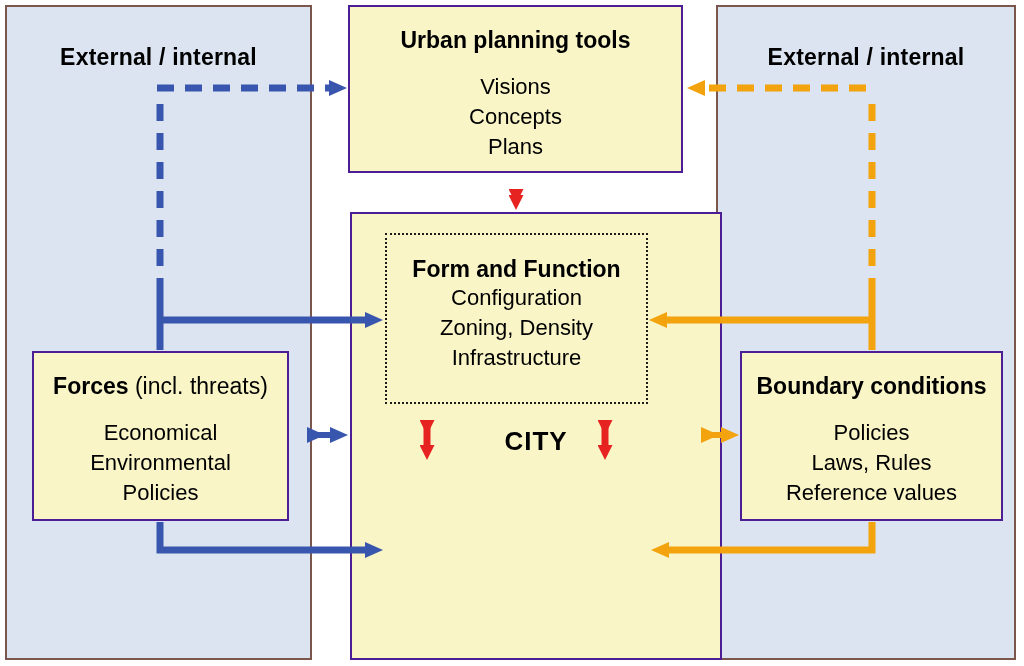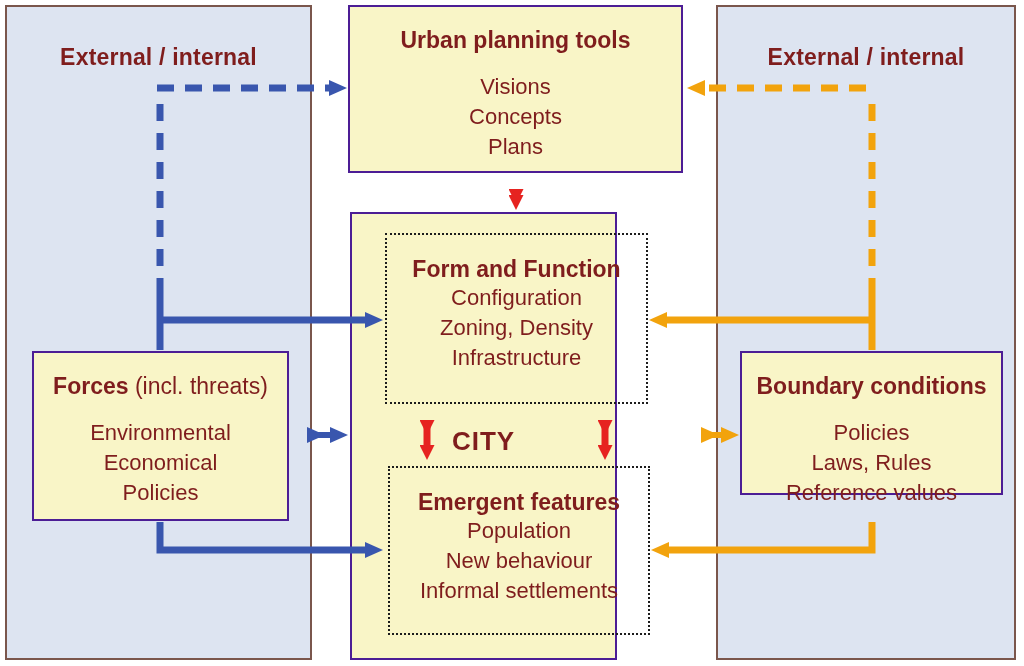--- a/index.html
+++ b/index.html
@@ -1,21 +1,21 @@
 <!DOCTYPE html>
 <html><head>
 <meta charset="utf-8">
 <style>
   html,body{margin:0;padding:0;background:#ffffff;}
   .canvas{
     position:relative;
     width:1024px;height:666px;
     background:#ffffff;
     font-family:"Liberation Sans", sans-serif;
-    color:#7f1d1d;
+    color:#000000;
     overflow:hidden;
   }
   .panel{
     position:absolute;
     background:#dde4f1;
     border:2px solid #7a564c;
     box-sizing:border-box;
   }
   .panel-title{
     text-align:center;
@@ -88,53 +88,45 @@
 
   <div class="ybox" style="left:348px;top:5px;width:335px;height:168px;">
     <div class="box-title">Urban planning tools</div>
     <div class="box-items">
       <div>Visions</div>
       <div>Concepts</div>
       <div>Plans</div>
     </div>
   </div>
 
-  <div class="ybox" style="left:350px;top:212px;width:267px;height:448px;text-align:left;">
+  <div class="ybox" style="left:350px;top:212px;width:372px;height:448px;text-align:left;">
 
     <div class="dotted-box" style="left:33px;top:19px;width:263px;height:171px;">
       <div class="box-title">Form and Function</div>
       <div class="box-items">
         <div>Configuration</div>
         <div>Zoning, Density</div>
         <div>Infrastructure</div>
       </div>
     </div>
 
     <div class="city-label">CITY</div>
 
-    <div class="dotted-box" style="left:36px;top:252px;width:262px;height:169px;">
-      <div class="box-title">Emergent features</div>
-      <div class="box-items">
-        <div>Population</div>
-        <div>New behaviour</div>
-        <div>Informal settlements</div>
-      </div>
-    </div>
   </div>
 
   <div class="ybox" style="left:32px;top:351px;width:257px;height:170px;">
     <div class="box-title"><span>Forces</span><span class="title-normal"> (incl. threats)</span></div>
     <div class="box-items">
+      <div>Economical</div>
       <div>Environmental</div>
-      <div>Economical</div>
       <div>Policies</div>
     </div>
   </div>
 
-  <div class="ybox" style="left:740px;top:351px;width:263px;height:144px;">
+  <div class="ybox" style="left:740px;top:351px;width:263px;height:170px;">
     <div class="box-title">Boundary conditions</div>
     <div class="box-items">
       <div>Policies</div>
       <div>Laws, Rules</div>
       <div>Reference values</div>
     </div>
   </div>
 
   <svg class="arrows" width="1024" height="666" viewBox="0 0 1024 666">
     <defs>

